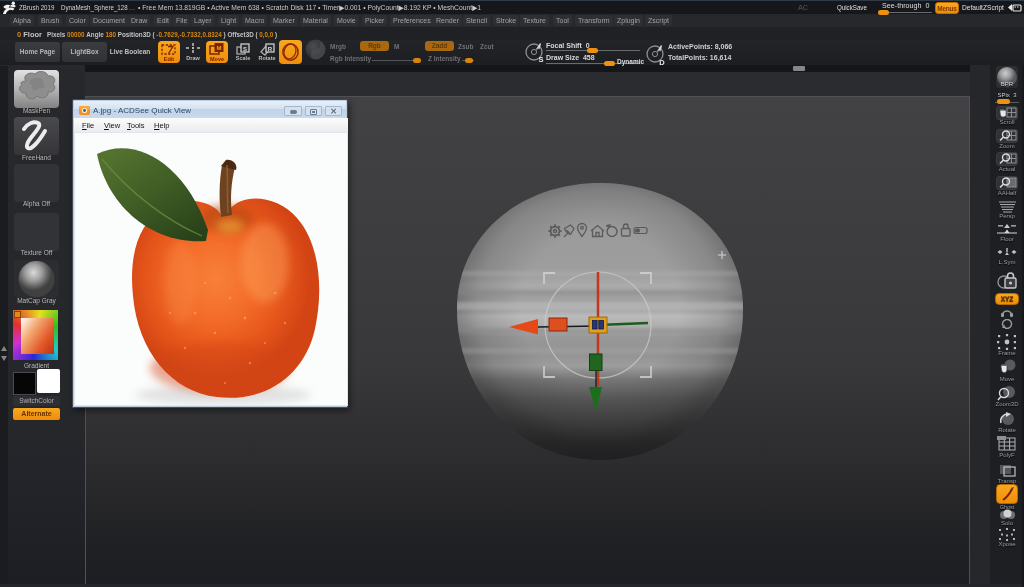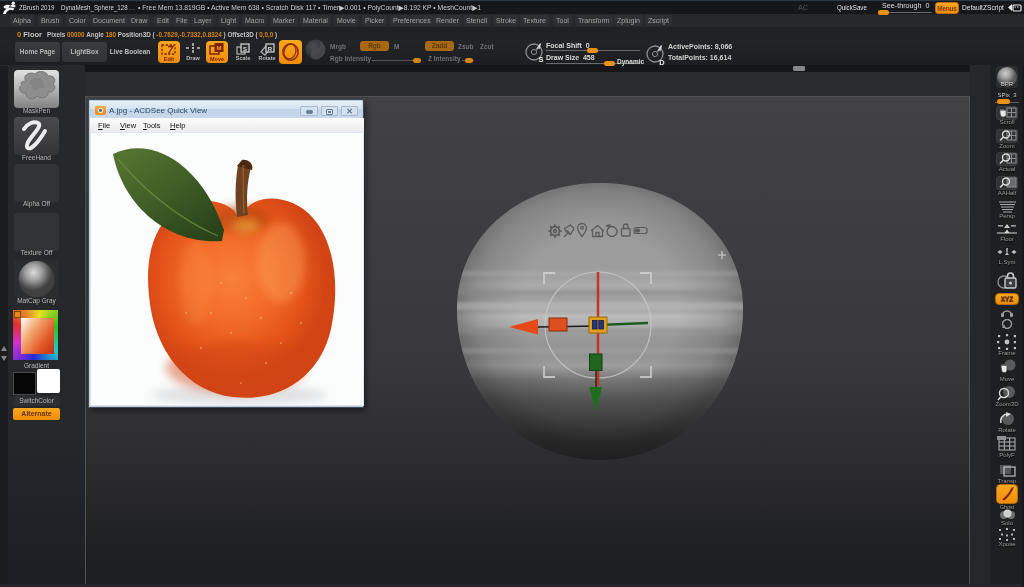--- a/index.html
+++ b/index.html
@@ -518,21 +518,21 @@
   <polygon points="504,291 517,291 511,315" fill="#1c6d1c"></polygon>
 
   <g stroke="#cccccc" stroke-width="1.3" opacity="0.9">
     <line x1="633" y1="159" x2="641" y2="159"></line>
       <line x1="637" y1="155" x2="637" y2="163"></line>
   </g>
 </svg>
 <div class="abs" style="left:0;top:584px;width:1024px;height:3px;background:#23252b"></div>
 <div class="abs" style="left:1022px;top:65px;width:2px;height:522px;background:#17181c"></div>
 
-<div class="abs" style="left:88px;top:99px;width:276px;height:309px;background:#b9cde2;border:1px solid #464c55;border-radius:2px 2px 0 0;box-shadow:2px 3px 6px rgba(0,0,0,0.45)">
+<div class="abs" style="left:72px;top:99px;width:276px;height:309px;background:#b9cde2;border:1px solid #464c55;border-radius:2px 2px 0 0;box-shadow:2px 3px 6px rgba(0,0,0,0.45)">
 
   <div class="abs" style="left:1px;top:1px;width:272px;height:17px;background:linear-gradient(#e8f0fa 0%,#d4e2f2 45%,#c0d3e8 46%,#cad9ec 100%)"></div>
   <svg class="abs" style="left:6px;top:6px" width="11" height="9" viewBox="0 0 11 9">
     <rect width="11" height="9" rx="2" fill="#f0912a"></rect>
     <rect x="0" y="0" width="11" height="4" rx="2" fill="#f6a93f"></rect>
     <circle cx="5.5" cy="4.5" r="2.6" fill="#fde8c8"></circle>
     <circle cx="5.5" cy="4.5" r="1.4" fill="#2a5a9a"></circle>
   </svg>
   <div class="abs" style="left:20px;top:5.5px;font-size:8px;color:#2a4a64">A.jpg - ACDSee Quick View</div>
   <div class="abs" style="left:211px;top:6px;width:18px;height:10px;background:#d4e1f0;border:1px solid #a8b8cc;border-radius:1px">

